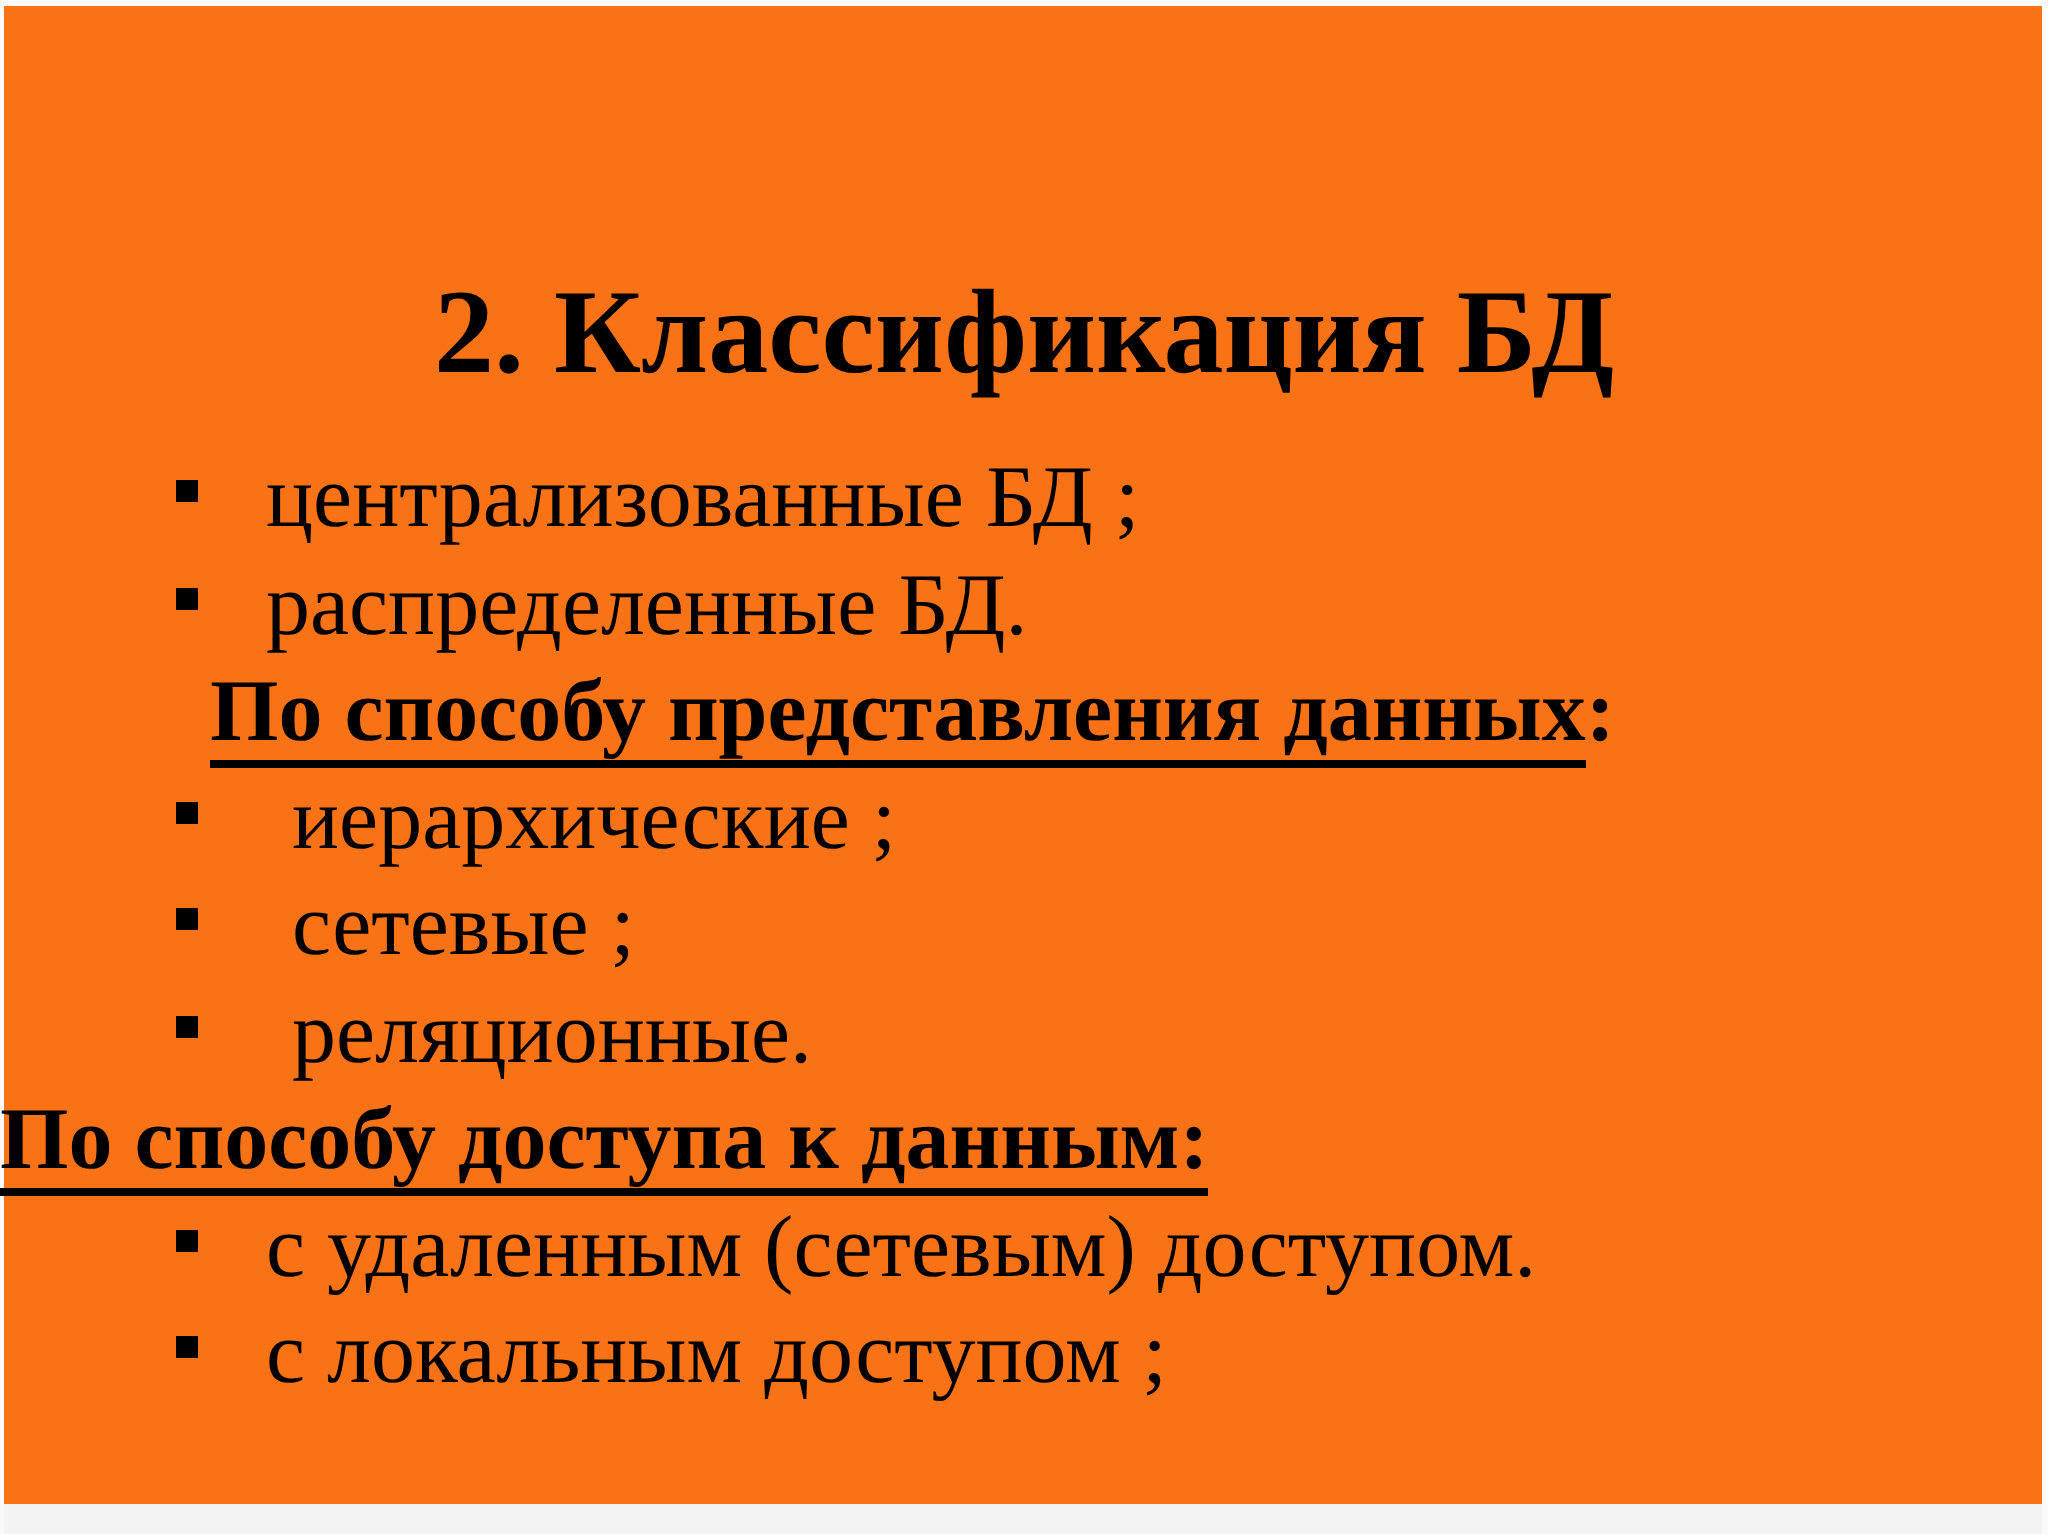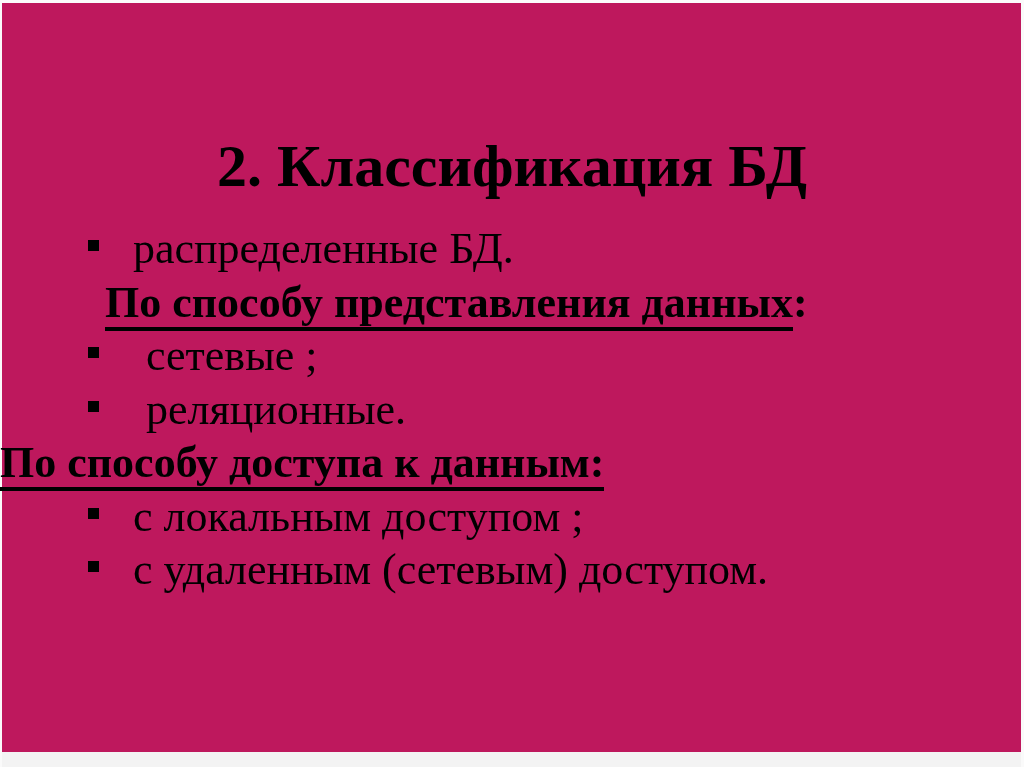--- a/index.html
+++ b/index.html
@@ -4,21 +4,21 @@
 <style>
   html, body {
     margin: 0;
     padding: 0;
     background: #ffffff;
   }
   .slide {
     position: relative;
     width: 1024px;
     height: 767px;
-    background: #be185d;
+    background: #f97316;
     color: #000000;
     font-family: "Liberation Serif", serif;
     overflow: hidden;
   }
   
   .edge { position: absolute; background: #f6f6f6; z-index: 0; }
   .edge-top    { top: 0; left: 0; right: 0; height: 3px; background: #fbfbfb; }
   .edge-bottom { bottom: 0; left: 0; right: 0; height: 15px; background: #f3f3f3; }
   .edge-left   { top: 0; bottom: 0; left: 0; width: 2px; background: #fafafa; }
   .edge-right  { top: 0; bottom: 0; right: 0; width: 3px; background: #fafafa; }
@@ -82,49 +82,57 @@
   <div class="edge edge-top"></div>
   <div class="edge edge-bottom"></div>
   <div class="edge edge-left"></div>
   <div class="edge edge-right"></div>
 
   <h1 class="title">2. Классификация БД</h1>
 
   <div class="content">
 
 
+    <div class="row bullet g1">
+      <span class="marker"></span>
+      <span class="text">централизованные БД ;</span>
+    </div>
 
     <div class="row bullet g1">
       <span class="marker"></span>
       <span class="text">распределенные БД.</span>
     </div>
 
     <div class="row heading h2">
       <span class="u">По способу представления данных</span><span>:</span>
     </div>
 
+    <div class="row bullet g2">
+      <span class="marker"></span>
+      <span class="text">иерархические ;</span>
+    </div>
 
     <div class="row bullet g2">
       <span class="marker"></span>
       <span class="text">сетевые ;</span>
     </div>
 
     <div class="row bullet g2">
       <span class="marker"></span>
       <span class="text">реляционные.</span>
     </div>
 
     <div class="row heading h3">
       <span class="u">По способу доступа к данным:</span><span></span>
     </div>
 
     <div class="row bullet g3">
       <span class="marker"></span>
-      <span class="text">с локальным доступом ;</span>
+      <span class="text">с удаленным (сетевым) доступом.</span>
     </div>
 
     <div class="row bullet g3">
       <span class="marker"></span>
-      <span class="text">с удаленным (сетевым) доступом.</span>
+      <span class="text">с локальным доступом ;</span>
     </div>
 
   </div>
 </div>
 
 </body></html>

